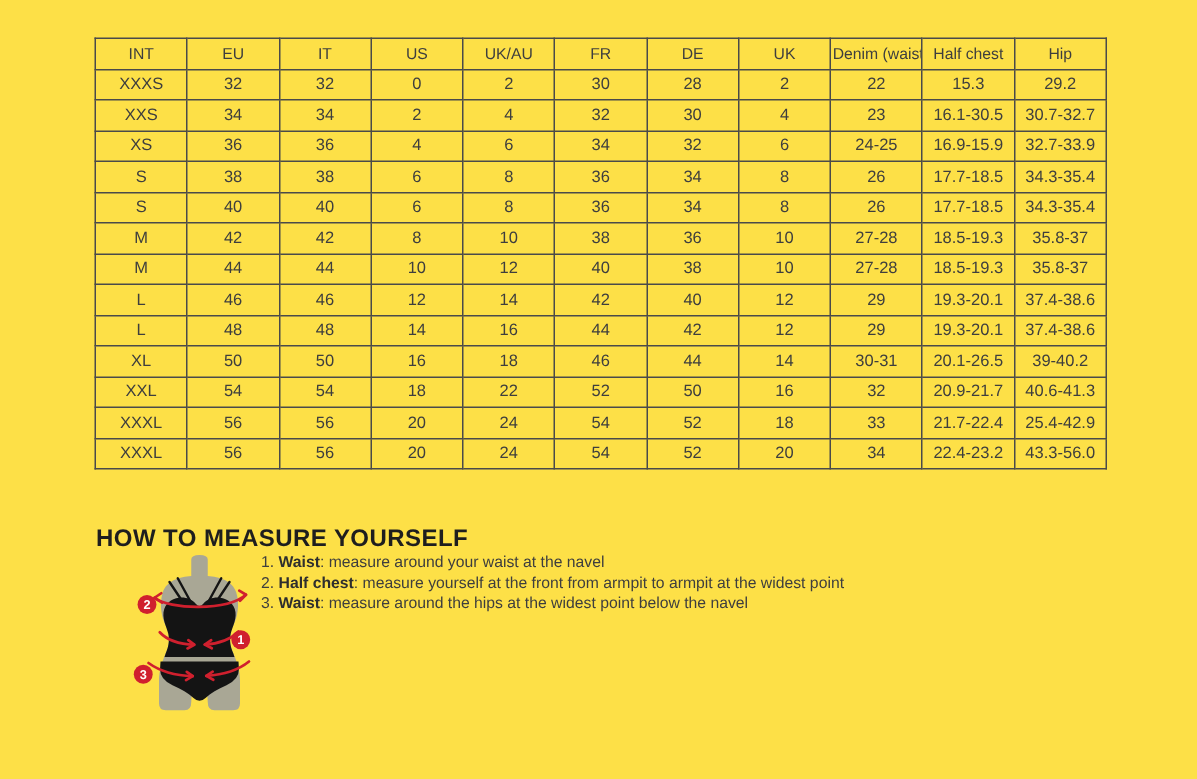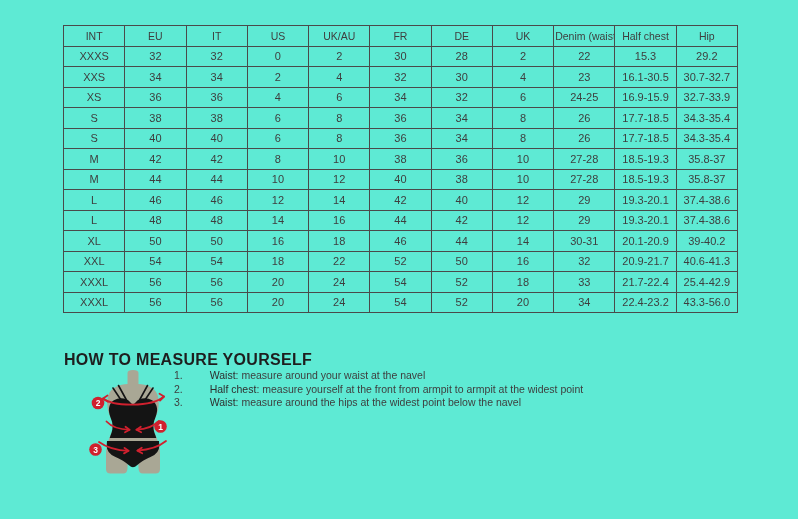--- a/index.html
+++ b/index.html
@@ -1,18 +1,18 @@
 <!DOCTYPE html>
 <html><head>
 <meta charset="utf-8">
 <style>
   * { margin:0; padding:0; box-sizing:border-box; }
   html,body { background:#ffffff; }
   .canvas {
-    position:relative; width:798px; height:519px; background:#5eead4;
+    position:relative; width:798px; height:519px; background:#fde047;
     font-family:"Liberation Sans", sans-serif; overflow:hidden;
   }
   
   table.size-table {
     position:absolute; left:63px; top:25px; width:675px;
     border-collapse:collapse; table-layout:fixed;
     font-size:11px; color:#3e3e3e;
   }
   table.size-table th, table.size-table td {
     border:1px solid #4a4a4a; height:20.5px; text-align:center;
@@ -23,21 +23,21 @@
   
   .measure-title {
     position:absolute; left:64px; top:351px;
     font-size:16px; font-weight:700; color:#1e1e1e; letter-spacing:0.3px;
   }
   .measure-list {
     position:absolute; left:174px; top:369px;
     font-size:10.5px; color:#3e3e3e;
   }
   .measure-item { line-height:13.6px; white-space:nowrap; }
-  .measure-item .lbl { font-weight:400; color:#2e2e2e;margin-left:24px; }
+  .measure-item .lbl { font-weight:700; color:#2e2e2e; }
   .figure-svg { position:absolute; left:82px; top:368px; }
 </style>
 </head>
 <body>
 
 <div class="canvas">
 
   <table class="size-table">
     <thead>
       <tr id="size-table-head">
@@ -175,21 +175,21 @@
         <tr>
           <td>XL</td>
           <td>50</td>
           <td>50</td>
           <td>16</td>
           <td>18</td>
           <td>46</td>
           <td>44</td>
           <td>14</td>
           <td>30-31</td>
-          <td>20.1-20.9</td>
+          <td>20.1-26.5</td>
           <td>39-40.2</td>
         </tr>
         <tr>
           <td>XXL</td>
           <td>54</td>
           <td>54</td>
           <td>18</td>
           <td>22</td>
           <td>52</td>
           <td>50</td>

